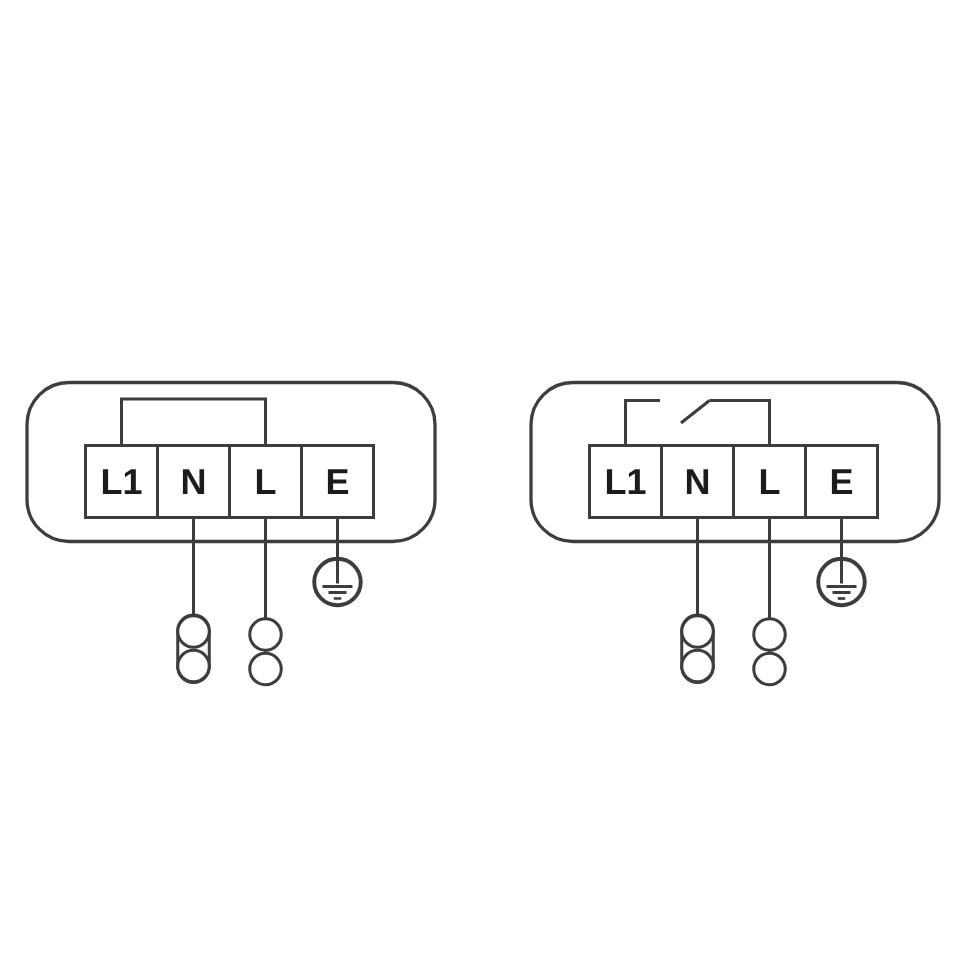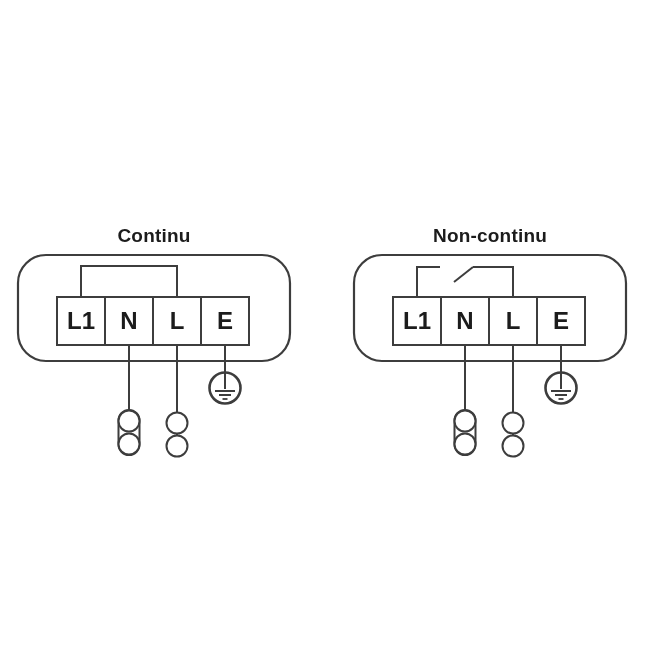--- a/index.html
+++ b/index.html
@@ -25,21 +25,20 @@
   .enclosure{fill:#ffffff;stroke:var(--line);stroke-width:2.2}
   .ground-ring{fill:#ffffff;stroke:var(--line);stroke-width:2.6}
   .lbl{font-size:24px;font-weight:bold;fill:var(--text);text-anchor:middle}
 </style>
 </head>
 <body style="--line: #3d3d3d; --text: #1c1c1c; background: rgb(255, 255, 255);">
 
 <div class="stage">
 
   <div class="diagram" id="diagram-continu">
-    <div class="diagram-title">Continu</div>
     <svg width="315" height="245" viewBox="0 0 315 245">
 
       <rect x="18" y="30" width="272" height="106" rx="28" class="enclosure"></rect>
 
       <polyline points="81,72 81,41 177,41 177,72" class="wire"></polyline>
 
       <line x1="129" y1="100" x2="129" y2="230" class="wire"></line>
       <line x1="177" y1="100" x2="177" y2="230" class="wire"></line>
       <line x1="225" y1="100" x2="225" y2="160" class="wire"></line>
 
@@ -69,21 +68,20 @@
         <circle cx="225" cy="163" r="15.5" class="ground-ring"></circle>
         <line x1="225" y1="146" x2="225" y2="164" class="wire"></line>
         <line x1="215" y1="166" x2="235" y2="166" class="wire"></line>
         <line x1="219" y1="170" x2="231" y2="170" class="wire"></line>
         <line x1="222.5" y1="174" x2="227.5" y2="174" class="wire-thin"></line>
       </g>
     </svg>
   </div>
 
   <div class="diagram" id="diagram-non-continu">
-    <div class="diagram-title">Non-continu</div>
     <svg width="315" height="245" viewBox="0 0 315 245">
 
       <rect x="18" y="30" width="272" height="106" rx="28" class="enclosure"></rect>
 
       <g>
         <polyline points="81,72 81,42 104,42" class="wire"></polyline>
         <line x1="118" y1="57" x2="137" y2="42" class="wire"></line>
         <polyline points="137,42 177,42 177,72" class="wire"></polyline>
       </g>
 

